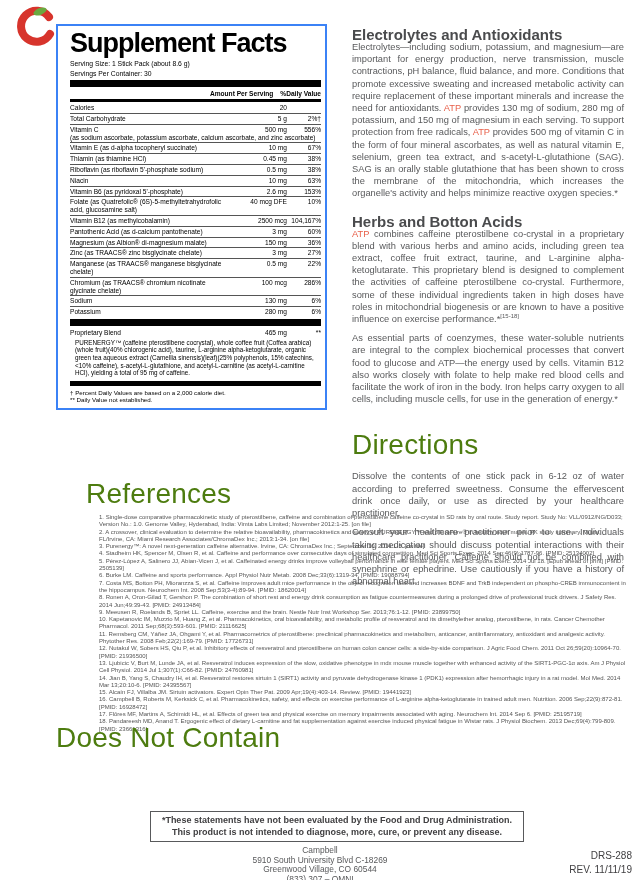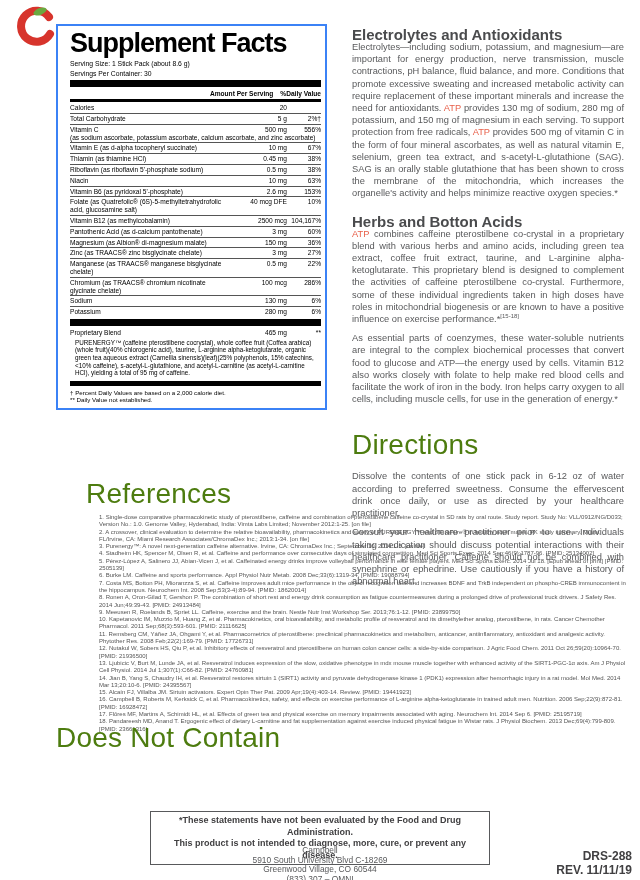--- a/index.html
+++ b/index.html
@@ -39,25 +39,25 @@
   
   .refs-heading { position:absolute; left:56px; top:478px;margin-left:30px; }
   .refs-list { position:absolute; left:99px; top:514px; width:528px; font-size:6px; line-height:7.3px; color:#555; }
   .ref { margin:0; }
 
   
   .dnc { position:absolute; left:56px; top:722px; width:574px; }
   .dnc .body-p { margin:4px 0 0 8px; }
 
   
-  .disclaimer { position:absolute; left:150px; top:811px; width:340px; border:1px solid #58595b; padding:3px 6px; text-align:center; font-size:9px; font-weight:bold; color:#414042; line-height:11.5px; }
+  .disclaimer { position:absolute; left:150px; top:811px; width:374px; border:1px solid #58595b; padding:3px 6px; text-align:center; font-size:9px; font-weight:bold; color:#414042; line-height:11.5px; }
 
   
   .footer-center { position:absolute; left:120px; top:846px; width:400px; text-align:center; font-size:8.4px; line-height:9.6px; color:#58595b; }
-  .footer-right { position:absolute; right:8px; top:849px; text-align:right; font-size:12px; line-height:14px; color:#414042;font-weight:bold; }
+  .footer-right { position:absolute; right:8px; top:849px; text-align:right; font-size:10px; line-height:14px; color:#414042; }
 </style>
 </head>
 <body>
 
 <div class="page">
 
   <div class="logo">
     <svg viewBox="0 0 42 42" width="42" height="42">
       <path d="M34 12 A15.5 15.5 0 1 0 35 29" fill="none" stroke="#d7342c" stroke-width="8" stroke-linecap="round"></path>
       <ellipse cx="25" cy="6.5" rx="7" ry="3.4" fill="#6aa93f" transform="rotate(-22 25 6.5)"></ellipse>

